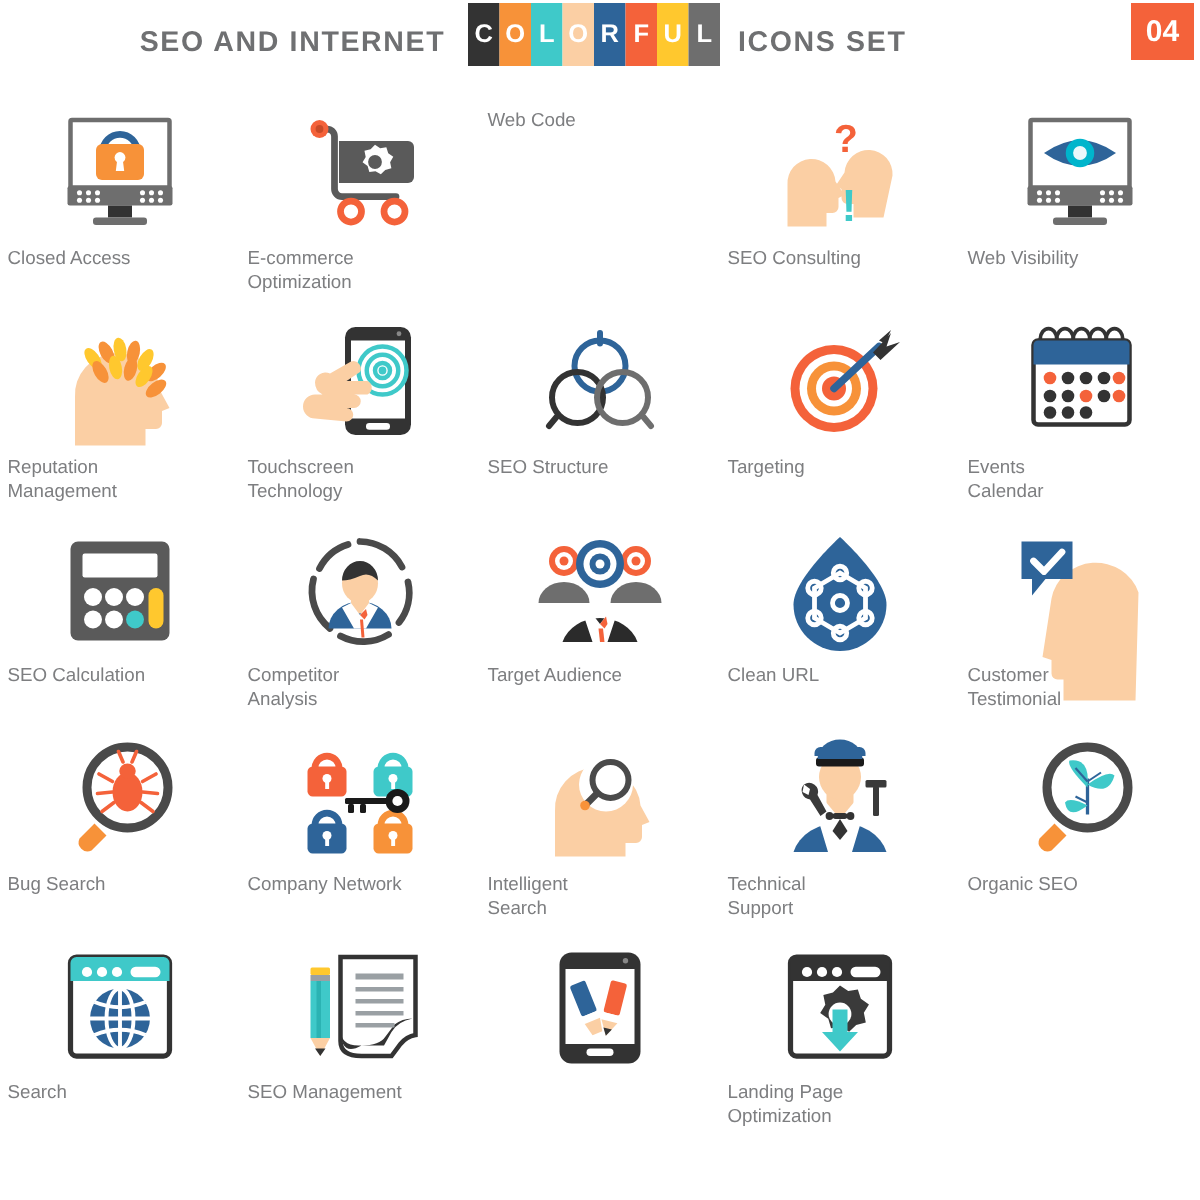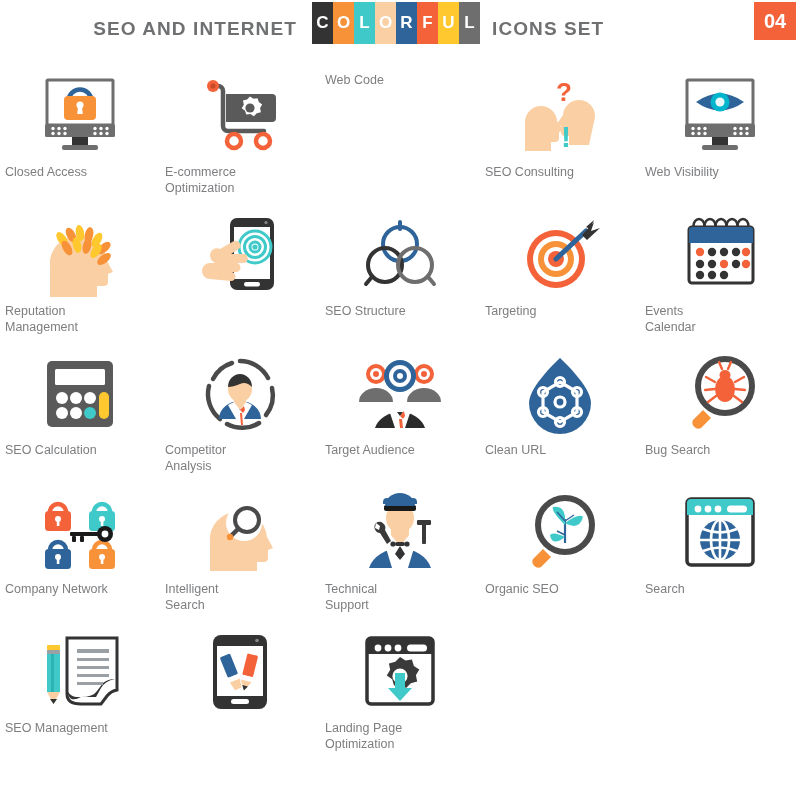--- a/index.html
+++ b/index.html
@@ -245,20 +245,21 @@
           <rect x="44" y="65" width="16" height="4.5" rx="2.2" fill="#fff"></rect>
           <g fill="none" stroke="#3FC9C9" stroke-width="3">
             <circle cx="55" cy="30" r="16"></circle>
             <circle cx="55" cy="30" r="10.5"></circle>
             <circle cx="55" cy="30" r="5"></circle>
           </g>
           <circle cx="55" cy="30" r="2.6" fill="#3FC9C9"></circle>
           <path d="M10 62 a8 8 0 0 1 0 -16 h5 a9 9 0 0 1 -5 -8 a7 7 0 0 1 10 -6 l14 -8 a5 5 0 0 1 6 7 l-9 6 h14 a5 5 0 0 1 0 9 h-9 a4.5 4.5 0 0 1 0 9 h-5 a4.5 4.5 0 0 1 0 9 z" fill="#FBCFA4"></path>
         </svg>
       </div>
+      <div class="caption">Touchscreen<br>Technology</div>
     </div>
 
     <div class="cell">
       <div class="icon-box">
         <svg width="80" height="74" viewBox="0 0 80 74">
           <g fill="none" stroke-width="4">
             <circle cx="40" cy="26" r="17" stroke="#2E6499"></circle>
             <line x1="40" y1="4" x2="40" y2="11" stroke="#2E6499" stroke-linecap="round"></line>
             <circle cx="25" cy="47" r="17" stroke="#333333"></circle>
             <line x1="11" y1="60" x2="6" y2="66" stroke="#333333" stroke-linecap="round"></line>
@@ -403,20 +404,30 @@
             <circle cx="35" cy="66" r="4.5"></circle>
             <circle cx="18" cy="56" r="4.5"></circle>
             <circle cx="18" cy="36" r="4.5"></circle>
             <circle cx="35" cy="46" r="5"></circle>
           </g>
         </svg>
       </div>
       <div class="caption">Clean URL</div>
     </div>
 
+    <div class="cell">
+      <div class="icon-box">
+        <svg width="86" height="74" viewBox="0 0 86 74">
+          <path d="M32 42 a30 29 0 0 1 58 -4 l-2 72 H40 v-14 h-4 a4 4 0 0 1 -4 -4 v-9 l-6 -2 z" fill="#FBCFA4" transform="translate(-8,0)"></path>
+          <path d="M4 4 h34 v25 h-18 l-9 11 v-11 H4 z" fill="#2E6499"></path>
+          <path d="M12 17 l7 7 12 -13" fill="none" stroke="#fff" stroke-width="4.5" stroke-linecap="round" stroke-linejoin="round"></path>
+        </svg>
+      </div>
+      <div class="caption">Customer<br>Testimonial</div>
+    </div>
 
     <div class="cell">
       <div class="icon-box">
         <svg width="78" height="76" viewBox="0 0 78 76">
           <path d="M22 54 l-10 10 a6 6 0 0 0 8 8 l10 -10 z" fill="#F79239"></path>
           <circle cx="44" cy="30" r="27" fill="#fff" stroke="#4A4A4A" stroke-width="6"></circle>
           <g fill="#F4623A">
             <ellipse cx="44" cy="33" rx="10" ry="13"></ellipse>
             <ellipse cx="44" cy="19" rx="5.5" ry="5"></ellipse>
           </g>

